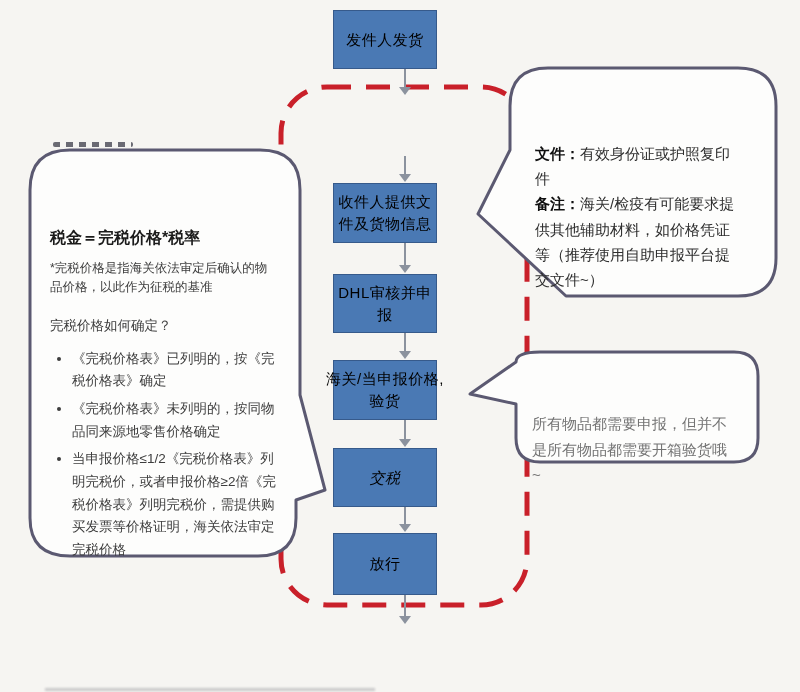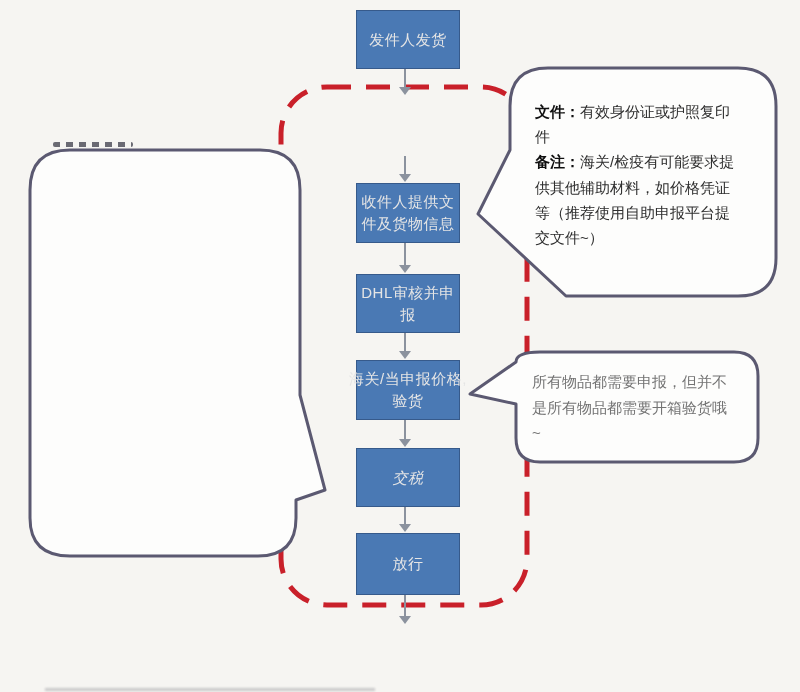--- a/index.html
+++ b/index.html
@@ -6,43 +6,43 @@
   .canvas{
     position:relative; width:800px; height:692px;
     background:#f6f5f2; overflow:hidden;
     font-family:"Liberation Sans","DejaVu Sans",sans-serif;
   }
   .abs{position:absolute; left:0; top:0; pointer-events:none;}
   .z1{z-index:1;} .z3{z-index:3;}
 
   
   .flow-box{
-    position:absolute; left:356px; width:102px; z-index:2;
+    position:absolute; left:333px; width:102px; z-index:2;
     background:#4a79b4; border:1px solid rgba(38,66,105,.55);
     display:flex; align-items:center; justify-content:center;
-    text-align:center; color:#e5e5e5; font-size:15px; line-height:1.45;
+    text-align:center; color:#000000; font-size:15px; line-height:1.45;
     letter-spacing:.5px;
   }
   .flow-box .lbl{display:block; width:100%;}
   .flow-box.wide .lbl{width:126px; margin:0 -13px;}
 
   
   .arrow{position:absolute; left:395px; width:20px; z-index:2;}
   .arrow::before{
     content:""; position:absolute; left:9px; top:0; bottom:6px; width:2px;
     background:#8b929e;
   }
   .arrow::after{
     content:""; position:absolute; left:4px; bottom:0; width:0; height:0;
     border-left:6px solid transparent; border-right:6px solid transparent;
     border-top:8px solid #8b929e;
   }
 
   
-  .bubble-text{position:absolute; z-index:4; color:#3d3d3d;}
+  .bubble-text{position:absolute; z-index:4; color:#3d3d3d;margin-top:42px;}
   #tax-text{left:50px; top:186px; width:228px;}
   .tax-title{margin:0 0 10px; font-size:16px; font-weight:bold; color:#1b1b1b;}
   .tax-note{margin:0 0 20px; font-size:12.5px; line-height:1.5;}
   .tax-q{margin:0 0 13px; font-size:13.5px;}
   .tax-bullets{margin:0; padding-left:22px; font-size:13.5px; line-height:1.68;}
   .tax-bullets li{margin-bottom:5px;}
 
   #doc-text{left:535px; top:99px; width:207px; font-size:15px; line-height:1.68; color:#2e2e2e;}
   #doc-text p{margin:0;}
   #doc-text b{color:#101010;}
@@ -103,20 +103,30 @@
 
   <svg class="abs z3" width="800" height="692" viewBox="0 0 800 692">
 
     <path d="M 70 150 H 260 Q 300 150 300 190 V 395 L 325 490 L 296 500 V 518 Q 296 556 258 556 H 70 Q 30 556 30 518 V 190 Q 30 150 70 150 Z" fill="#fdfdfc" stroke="#5b5971" stroke-width="3" stroke-linejoin="round"></path>
 
     <path d="M 548 68 H 738 Q 776 68 776 106 V 258 Q 776 296 738 296 H 566 L 478 214 L 510 150 V 106 Q 510 68 548 68 Z" fill="#fdfdfc" stroke="#5b5971" stroke-width="3" stroke-linejoin="round"></path>
 
     <path d="M 540 352 H 734 Q 758 352 758 376 V 438 Q 758 462 734 462 H 540 Q 516 462 516 438 V 404 L 470 394 L 516 362 Q 516 352 540 352 Z" fill="#fdfdfc" stroke="#5b5971" stroke-width="3" stroke-linejoin="round"></path>
   </svg>
 
+  <div class="bubble-text" id="tax-text">
+    <p class="tax-title">税金＝完税价格*税率</p>
+    <p class="tax-note">*完税价格是指海关依法审定后确认的物品价格，以此作为征税的基准</p>
+    <p class="tax-q">完税价格如何确定？</p>
+    <ul class="tax-bullets">
+      <li>《完税价格表》已列明的，按《完税价格表》确定</li>
+      <li>《完税价格表》未列明的，按同物品同来源地零售价格确定</li>
+      <li>当申报价格≤1/2《完税价格表》列明完税价，或者申报价格≥2倍《完税价格表》列明完税价，需提供购买发票等价格证明，海关依法审定完税价格</li>
+    </ul>
+  </div>
 
   <div class="bubble-text" id="doc-text">
     <p><b>文件：</b><span>有效身份证或护照复印件</span></p>
     <p><b>备注：</b><span>海关/检疫有可能要求提供其他辅助材料，如价格凭证等（推荐使用自助申报平台提交文件~）</span></p>
   </div>
 
   <div class="bubble-text" id="insp-text">
     <p>所有物品都需要申报，但并不是所有物品都需要开箱验货哦~</p>
   </div>
 

